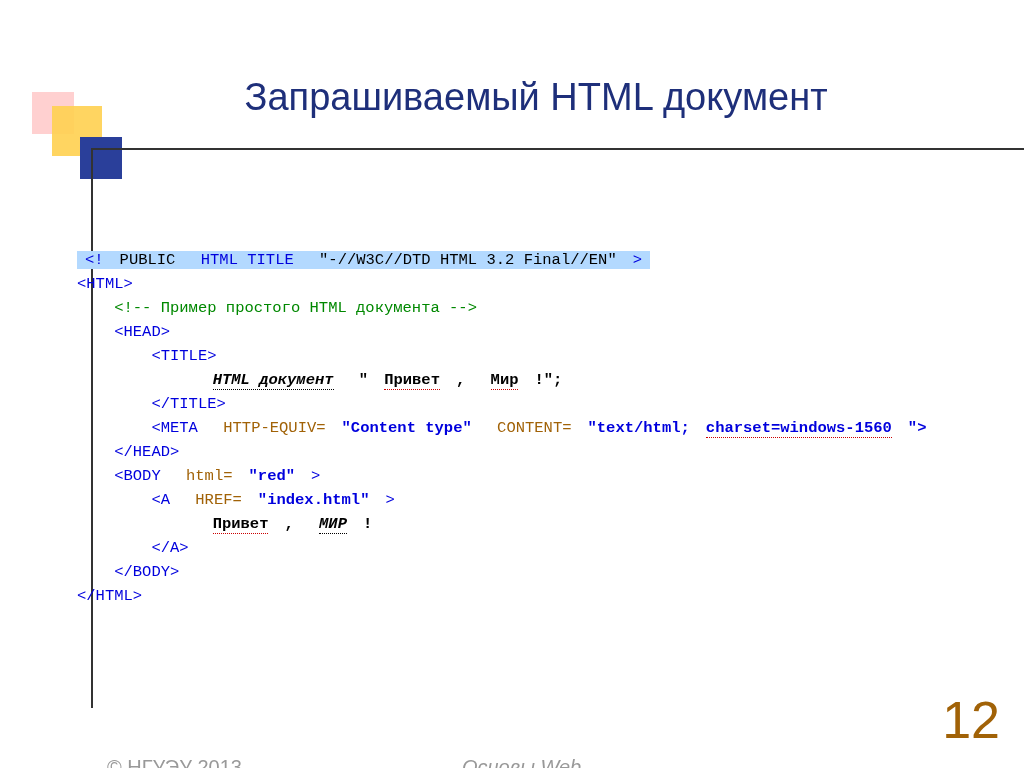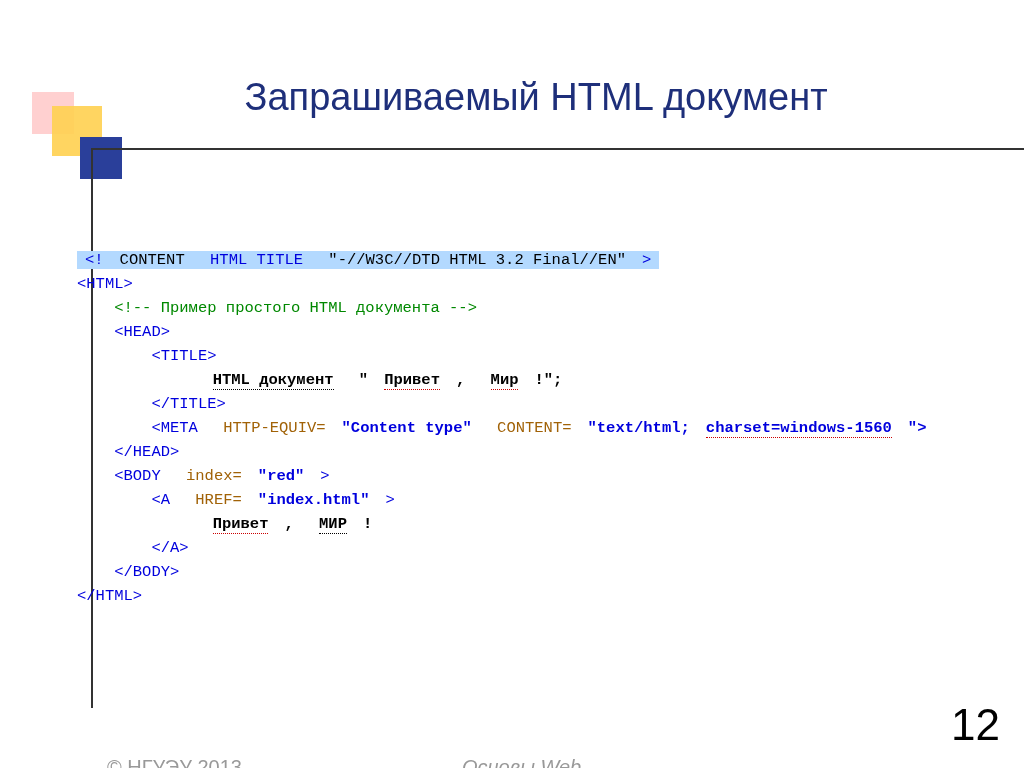--- a/index.html
+++ b/index.html
@@ -42,57 +42,57 @@
     line-height: 1.55;
     white-space: pre;
     color: #000;
   }
   .hl { background: #b3d9ff; }
   .blue { color: #0000dd; }
   .green { color: #008800; text-align: right; }
   .red { color: #a16207; }
   .bold { font-weight: bold; }
   .dotted { border-bottom: 1px dotted #cc0000; }
-  .dotted-b { border-bottom: 1px dotted #000; }
+  .dotted-b { border-bottom: 1px dotted #000; font-style: italic; }
   .footer {
     position: absolute;
     bottom: 28px;
     left: 0;
     width: 100%;
     font-size: 20px;
     color: #999;
   }
   .copyright { position: absolute; left: 75px; text-decoration: underline; }
   .subject { position: absolute; left: 430px; font-style: italic; text-align: right; }
-  .pagenum { position: absolute; right: 40px; bottom: -10px; font-size: 44px; color: #000000; }
+  .pagenum { position: absolute; right: 40px; bottom: -10px; font-size: 52px; color: #a16207; }
 </style>
 </head>
 <body>
 
 <div class="decor">
   <div class="sq-pink"></div>
   <div class="sq-yellow"></div>
   <div class="sq-blue"></div>
 </div>
 <div class="rule-h"></div>
 <div class="rule-v"></div>
 
 <h1 class="title">Запрашиваемый HTML документ</h1>
 
 <div class="code">
-<span class="hl"><span class="blue">&lt;!</span><span>CONTENT</span><span class="blue"> HTML TITLE </span><span>"-//W3C//DTD HTML 3.2 Final//EN"</span><span class="blue">&gt;</span></span>
+<span class="hl"><span class="blue">&lt;!</span><span>PUBLIC</span><span class="blue"> HTML TITLE </span><span>"-//W3C//DTD HTML 3.2 Final//EN"</span><span class="blue">&gt;</span></span>
 <span class="blue">&lt;HTML&gt;</span>
 <span class="green">    &lt;!-- Пример простого HTML документа --&gt;</span>
 <span class="blue">    &lt;HEAD&gt;</span>
 <span class="blue">        &lt;TITLE&gt;</span>
 <span>            </span><span class="bold"><span class="dotted-b">HTML документ</span><span> "</span><span class="dotted">Привет</span><span>, </span><span class="dotted">Мир</span><span>!";</span></span>
 <span class="blue">        &lt;/TITLE&gt;</span>
 <span class="blue">        &lt;META</span><span class="red"> HTTP-EQUIV=</span><span class="blue bold">"Content type"</span><span class="red"> CONTENT=</span><span class="blue bold">"text/html;</span><span class="blue bold dotted">charset=windows-1560</span><span class="blue bold">"&gt;</span>
 <span class="blue">    &lt;/HEAD&gt;</span>
-<span class="blue">    &lt;BODY</span><span class="red"> index=</span><span class="blue bold">"red"</span><span class="blue">&gt;</span>
+<span class="blue">    &lt;BODY</span><span class="red"> html=</span><span class="blue bold">"red"</span><span class="blue">&gt;</span>
 <span class="blue">        &lt;A</span><span class="red"> HREF=</span><span class="blue bold">"index.html"</span><span class="blue">&gt;</span>
 <span>            </span><span class="bold"><span class="dotted">Привет</span><span>, </span><span class="dotted-b">МИР</span><span>!</span></span>
 <span class="blue">        &lt;/A&gt;</span>
 <span class="blue">    &lt;/BODY&gt;</span>
 <span class="blue">&lt;/HTML&gt;</span>
 </div>
 
 <div class="footer">
   <span class="copyright">© НГУЭУ 2013</span>
   <span class="subject">Основы Web</span>

